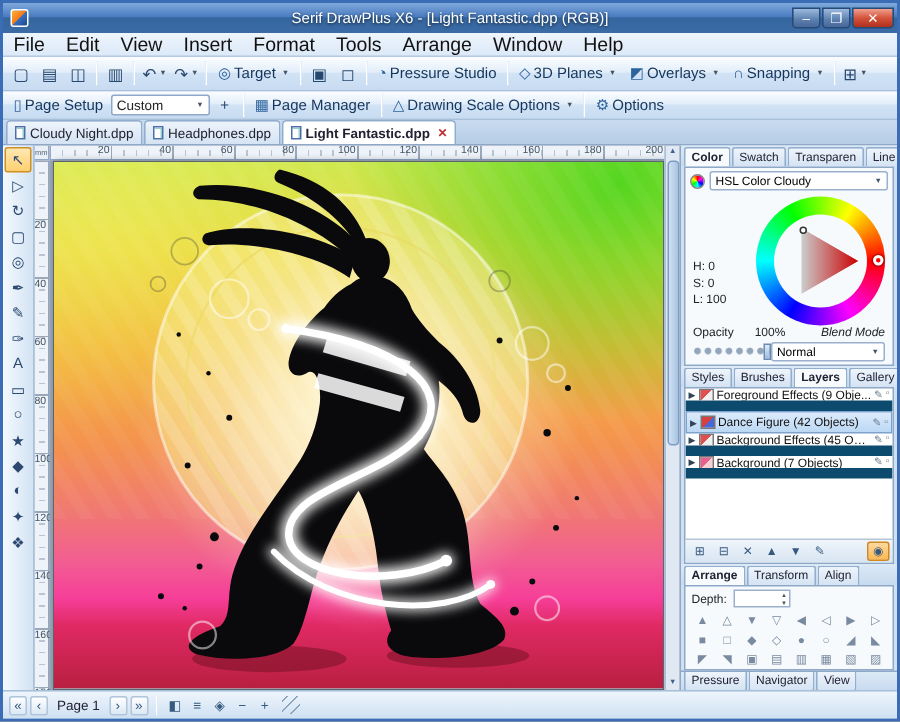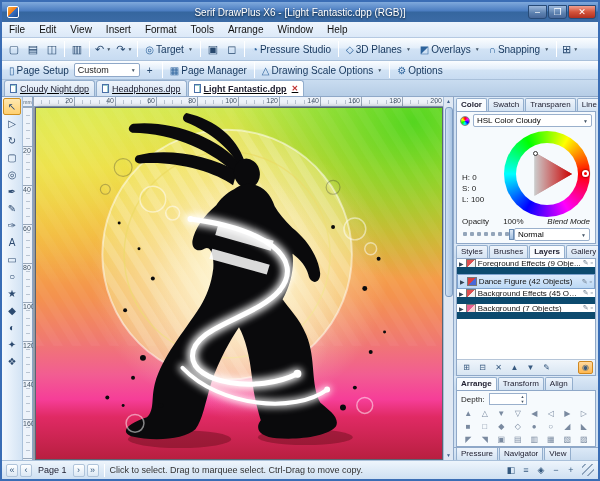--- a/index.html
+++ b/index.html
@@ -15,21 +15,21 @@
   .title { position:absolute; left:0; right:0; text-align:center; color:#fff; font-size:10px;
     text-shadow:0 1px 2px #123; pointer-events:none; }
   .winbtns { margin-left:auto; display:flex; gap:1px; z-index:2; }
   .wbtn { width:19px; height:14px; font-size:9px; line-height:13px; text-align:center; color:#fff;
     border:1px solid #274b78; border-radius:0 0 3px 3px;
     background:linear-gradient(180deg,#9db9dd,#5a7fae 60%,#48689a); }
   .wbtn.close { background:linear-gradient(180deg,#f0a090,#d4533a 50%,#b03020); width:28px; }
 
   
   .menubar { height:31px; flex:0 0 15px; display:flex; align-items:center; background:linear-gradient(#eef5fd,#dcE9f8);
-    border-bottom:1px solid #b5c9e2; font-size:10px; }
+    border-bottom:1px solid #b5c9e2; font-size:13px; }
   .mi { padding:0 7px; line-height:15px; color:#111; }
 
   
   .toolbar { display:flex; align-items:center; background:linear-gradient(180deg,#fbfdff,#e3eefa 45%,#d2e3f5 50%,#c7dbf1);
     border-bottom:1px solid #a9c0da; padding:0 3px; gap:1px; overflow:hidden; white-space:nowrap; }
   .t1 { height:23px; flex:0 0 23px; }
   .t2 { height:19px; flex:0 0 19px; }
   .tbtn { min-width:18px; height:18px; display:inline-flex; align-items:center; justify-content:center;
     font-size:11px; color:#27486e; border:1px solid transparent; border-radius:2px; padding:0 1px; }
   .t2 .tbtn { height:15px; font-size:10px; }
@@ -37,21 +37,21 @@
     border-radius:2px; font-size:10px; color:#15365c; }
   .t2 .tgroup { height:15px; }
   .tico { font-size:10px; color:#2d639c; }
   .dd { font-size:5px; color:#456; margin-left:2px; }
   .tsep { width:1px; height:16px; background:#a9bed7; border-right:1px solid #fff; margin:0 2px; }
   .combo { display:inline-flex; align-items:center; justify-content:space-between; width:66px; height:14px;
     background:#fff; border:1px solid #8fa8c8; border-radius:2px; font-size:9px; padding:0 3px; color:#222; }
 
   
   .doctabs { height:17px; flex:0 0 17px; display:flex; align-items:center; background:linear-gradient(#c9dcf0,#b6cde6);
-    border-bottom:1px solid #8fa8c8; padding:0 2px; gap:1px;text-decoration:underline; }
+    border-bottom:1px solid #8fa8c8; padding:0 2px; gap:1px; }
   .dtab { display:inline-flex; align-items:center; gap:3px; height:16px; padding:0 5px; font-size:9px;
     background:linear-gradient(#eef4fb,#d4e3f3); border:1px solid #93aecd; border-bottom:none;
     border-radius:3px 3px 0 0; color:#223; }
   .dtab.active { background:#fff; font-weight:bold; }
   .dticon { width:7px; height:9px; background:#fff; border:1px solid #4a70a8; box-shadow:inset -1px 1px 0 #9cc; }
   .dtclose { color:#c03030; font-size:8px; font-weight:bold; margin-left:2px; }
 
   
   .main { flex:1 1 auto; display:flex; min-height:0; }
 
@@ -603,21 +603,20 @@
     </div>
   </div>
 
   <div class="statusbar">
     <span class="sbtn">«</span>
     <span class="sbtn">‹</span>
     <span class="sval">Page 1</span>
     <span class="sbtn">›</span>
     <span class="sbtn">»</span>
     <span class="ssep"></span>
-    <span class="hint">Click to select. Drag to marquee select. Ctrl-Drag to move copy.</span>
     <span style="display:flex;gap:1px">
         <span class="sico">◧</span>
         <span class="sico">≡</span>
         <span class="sico">◈</span>
         <span class="sico">−</span>
         <span class="sico">+</span>
       </span>
     <span class="grip"></span>
   </div>
 

